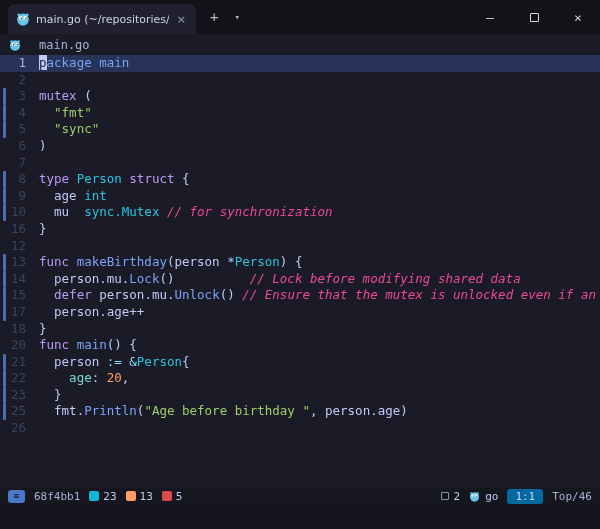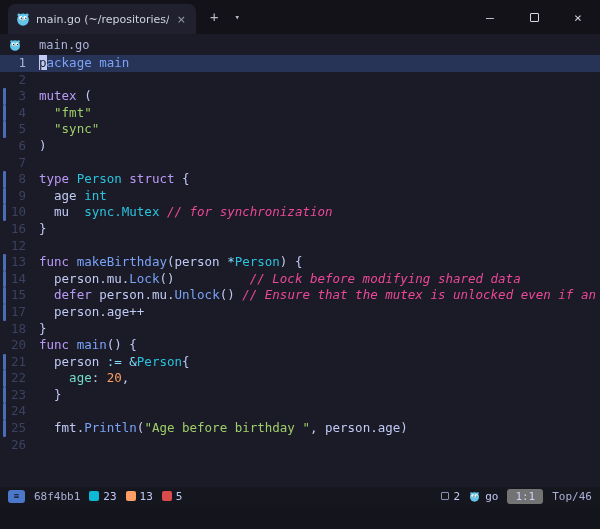--- a/index.html
+++ b/index.html
@@ -50,21 +50,21 @@
                 padding: 0 8px; gap: 9px; font-size: 11px; color: #a9b1d6; }
   .mode-badge { width: 17px; height: 13px; background: #4c78cc; border-radius: 3px; display: flex;
                 align-items: center; justify-content: center; color: #101016; font-size: 9px; flex: none; }
   .diags { display: flex; gap: 9px; align-items: center; }
   .diag { display: flex; gap: 4px; align-items: center; }
   .diag-icon { width: 10px; height: 10px; border-radius: 2px; display: block; }
   .diag-count { color: #c0caf5; }
   .sl-spacer { flex: 1; }
   .sl-item { display: flex; align-items: center; gap: 5px; color: #c0caf5; }
   .buf-icon { width: 8px; height: 8px; border: 1px solid #8a91b4; border-radius: 1px; display: block; }
-  .pos-badge { background: #737373; color: #c9d3f5; padding: 1px 8px; border-radius: 3px; }
+  .pos-badge { background: #0369a1; color: #c9d3f5; padding: 1px 8px; border-radius: 3px; }
   .scroll { color: #a9b1d6; }
   .cmdline { height: 24px; flex: none; background: #14141c; }
 </style>
 </head>
 <body>
 
 <div class="window">
 
   <div class="titlebar">
     <div class="tab">
@@ -126,21 +126,20 @@
         <div class="line"><span class="sign"></span><span class="lnum">12</span><span class="code"></span></div>
         <div class="line"><span class="sign sign-add"></span><span class="lnum">13</span><span class="code"><span class="tok-kw">func</span><span class="tok-fg"> </span><span class="tok-fn">makeBirthday</span><span class="tok-fg">(person </span><span class="tok-op">*</span><span class="tok-ty">Person</span><span class="tok-fg">) {</span></span></div>
         <div class="line"><span class="sign sign-add"></span><span class="lnum">14</span><span class="code"><span class="tok-fg">  person.mu.</span><span class="tok-fn">Lock</span><span class="tok-fg">()          </span><span class="tok-cm">// Lock before modifying shared data</span></span></div>
         <div class="line"><span class="sign sign-add"></span><span class="lnum">15</span><span class="code"><span class="tok-fg">  </span><span class="tok-kw">defer</span><span class="tok-fg"> person.mu.</span><span class="tok-fn">Unlock</span><span class="tok-fg">() </span><span class="tok-cm">// Ensure that the mutex is unlocked even if an</span></span></div>
         <div class="line"><span class="sign sign-add"></span><span class="lnum">17</span><span class="code"><span class="tok-fg">  person.age++</span></span></div>
         <div class="line"><span class="sign"></span><span class="lnum">18</span><span class="code"><span class="tok-fg">}</span></span></div>
         <div class="line"><span class="sign"></span><span class="lnum">20</span><span class="code"><span class="tok-kw">func</span><span class="tok-fg"> </span><span class="tok-fn">main</span><span class="tok-fg">() {</span></span></div>
         <div class="line"><span class="sign sign-add"></span><span class="lnum">21</span><span class="code"><span class="tok-fg">  person </span><span class="tok-op">:= </span><span class="tok-op">&amp;</span><span class="tok-ty">Person</span><span class="tok-fg">{</span></span></div>
         <div class="line"><span class="sign sign-add"></span><span class="lnum">22</span><span class="code"><span class="tok-fg">    </span><span class="tok-fl">age</span><span class="tok-fg">: </span><span class="tok-nm">20</span><span class="tok-fg">,</span></span></div>
         <div class="line"><span class="sign sign-add"></span><span class="lnum">23</span><span class="code"><span class="tok-fg">  }</span></span></div>
-        <div class="line"><span class="sign sign-add"></span><span class="lnum">24</span><span class="code"></span></div>
         <div class="line"><span class="sign sign-add"></span><span class="lnum">25</span><span class="code"><span class="tok-fg">  fmt.</span><span class="tok-fn">Println</span><span class="tok-fg">(</span><span class="tok-st">"Age before birthday "</span><span class="tok-fg">, person.age)</span></span></div>
         <div class="line"><span class="sign"></span><span class="lnum">26</span><span class="code"></span></div>
       </div>
 
     <div class="statusline">
       <span class="mode-badge">
           <span>≡</span>
         </span>
       <span>68f4bb1</span>
       <span class="diags">

